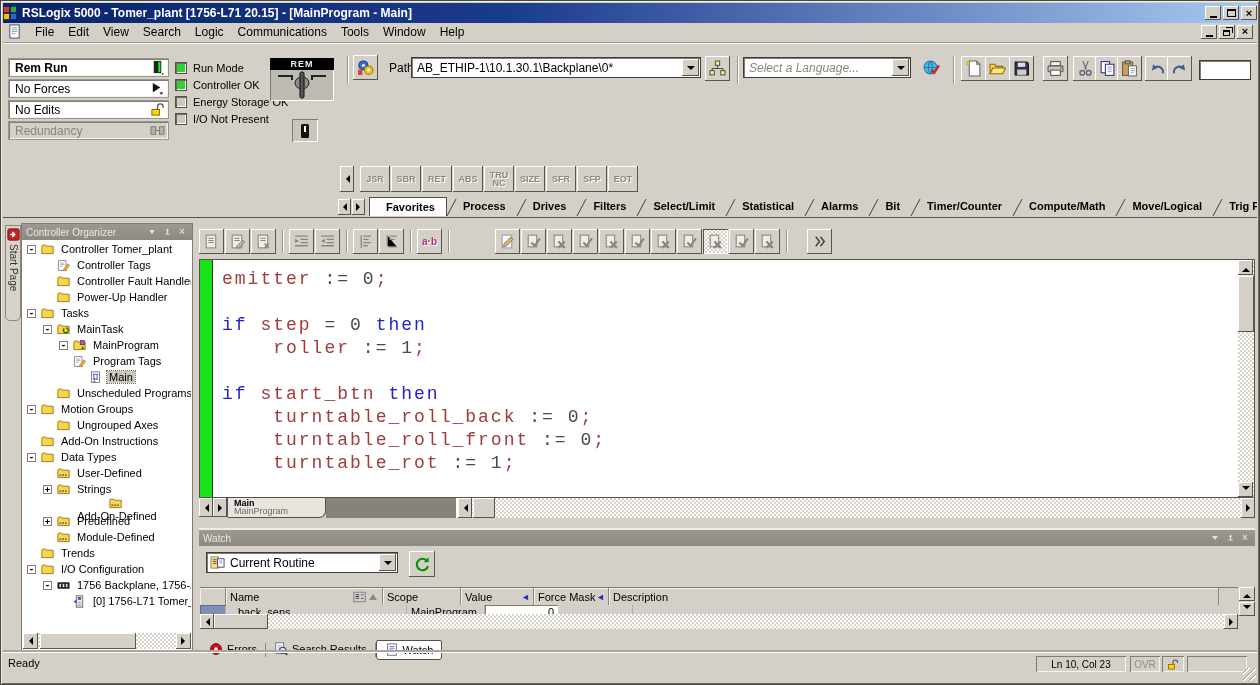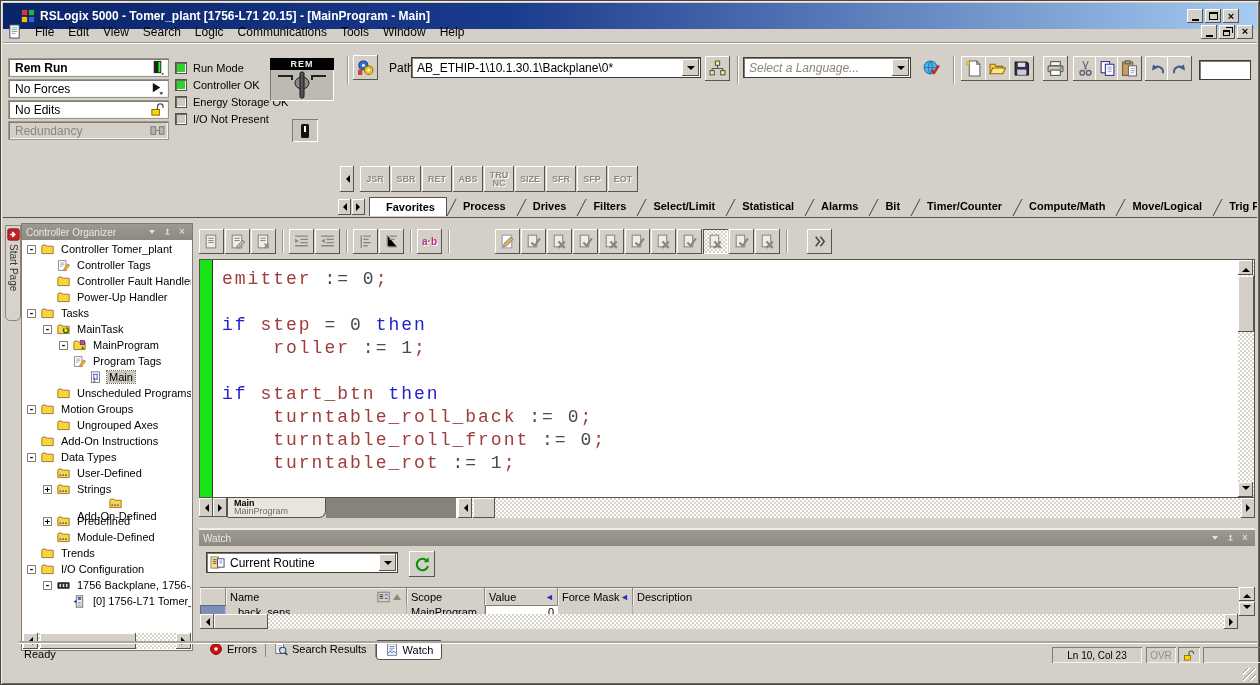--- a/index.html
+++ b/index.html
@@ -6,23 +6,23 @@
   *{box-sizing:border-box;}
   .win{position:relative;width:1260px;height:685px;background:#d4d0c8;
        font-family:"Liberation Sans",sans-serif;font-size:11px;color:#000;
        border:1px solid #4a473f;box-shadow:inset 1px 1px 0 #f0ede6, inset -1px -1px 0 #6a675f;}
   .icn{display:inline-flex;align-items:center;justify-content:center;flex:none;}
   .icn svg{width:100%;height:100%;display:block;}
   .raised{background:#d4d0c8;box-shadow:inset -1px -1px 0 #58554e, inset 1px 1px 0 #fff;}
   .vline{position:absolute;width:2px;background:transparent;border-left:1px solid #9a968c;border-right:1px solid #fff;}
 
   
-  .titlebar{position:absolute;left:2px;right:2px;top:2px;height:26px;
+  .titlebar{position:absolute;left:2px;right:2px;top:2px;height:20px;
     background:linear-gradient(90deg,#0a246a 0%,#1a3a8c 40%,#a6caf0 100%);
-    display:flex;align-items:center;padding:0 18px;color:#fff;font-weight:bold;font-size:12px;}
+    display:flex;align-items:center;padding:0 0;color:#fff;font-weight:bold;font-size:12px;}
   .titlebar .icn{width:14px;height:14px;margin-right:5px;}
   .winbtns{margin-left:auto;display:flex;gap:2px;}
   .wbtn{width:16px;height:14px;display:flex;align-items:center;justify-content:center;color:#000;
         font-weight:bold;font-size:10px;line-height:10px;}
   .g-min{width:7px;height:2px;background:#000;margin-top:8px;}
   .g-max{width:9px;height:8px;border:1px solid #000;border-top-width:2px;}
   .g-res{width:7px;height:6px;border:1px solid #000;border-top-width:2px;box-shadow:2px -2px 0 -0px #d4d0c8,3px -3px 0 #000;margin:2px 2px 0 0;}
   .g-x{font-size:11px;line-height:11px;}
 
   
@@ -145,21 +145,21 @@
   .tri-outline{width:0;height:0;border:4px solid transparent;border-bottom:6px solid #8d897f;margin:0 2px 3px 2px;}
   .blue-arr{color:#2233cc;font-size:9px;margin-left:auto;}
   .wvbtns{position:absolute;right:0;top:57px;width:16px;}
   .whscroll{position:absolute;left:1px;right:17px;top:84px;height:15px;display:flex;background:repeating-conic-gradient(#fff 0 25%,#d8d4cc 0 50%) 0 0/4px 4px;}
   .btabs{position:absolute;left:2px;right:0;top:109px;height:22px;display:flex;align-items:flex-start;padding-top:1px;}
   .btab{display:flex;align-items:center;gap:4px;padding:2px 8px;font-size:11px;position:relative;}
   .btab .icn{width:14px;height:14px;}
   .btab.active{background:#fff;border:1px solid #55524c;border-radius:2px 2px 3px 3px;}
   .btab-sep{width:1px;height:14px;background:#8d897f;margin-top:3px;}
 
-  .statusbar{position:absolute;left:18px;right:2px;bottom:2px;height:39px;border-top:1px solid #fff;
+  .statusbar{position:absolute;left:2px;right:2px;bottom:2px;height:30px;border-top:1px solid #fff;
      box-shadow:0 -2px 0 #aaa69e;}
   .status-left{position:absolute;left:5px;top:4px;font-size:11px;}
   .sbox{position:absolute;top:3px;height:16px;box-shadow:inset 1px 1px 0 #807c74, inset -1px -1px 0 #f6f3ec;
      display:flex;align-items:center;justify-content:center;font-size:10px;padding:0 4px;}
   .grip{position:absolute;right:1px;bottom:1px;width:13px;height:13px;
      background:repeating-linear-gradient(135deg,transparent 0 3px,#979289 3px 4px,#fff 4px 5px);}
 </style>
 </head>
 <body>
 
@@ -991,21 +991,21 @@
               </svg>
           </span>
         </span>
       </div>
 
       <div class="wtable">
         <div class="whead" id="whead">
             <div class="wcell" style="width: 26px;">
               <span></span>
             </div>
-            <div class="wcell" style="width: 181px; justify-content: space-between;">
+            <div class="wcell" style="width: 157px; justify-content: space-between;">
               <span>Name</span>
               <span class="sortbox icn" style="width:14px;height:12px;margin-left:auto;">
                 <svg viewBox="0 0 16 13">
                   <rect x="1" y="1" width="13" height="11" fill="#d4d0c8" stroke="#777"></rect>
                   <path d="M3 4h4M3 6h4M3 8h4" stroke="#333"></path>
                   <path d="M9 4h3M9 8h3" stroke="#33c"></path>
                 </svg>
               </span>
               <i class="tri-outline"></i>
             </div>

